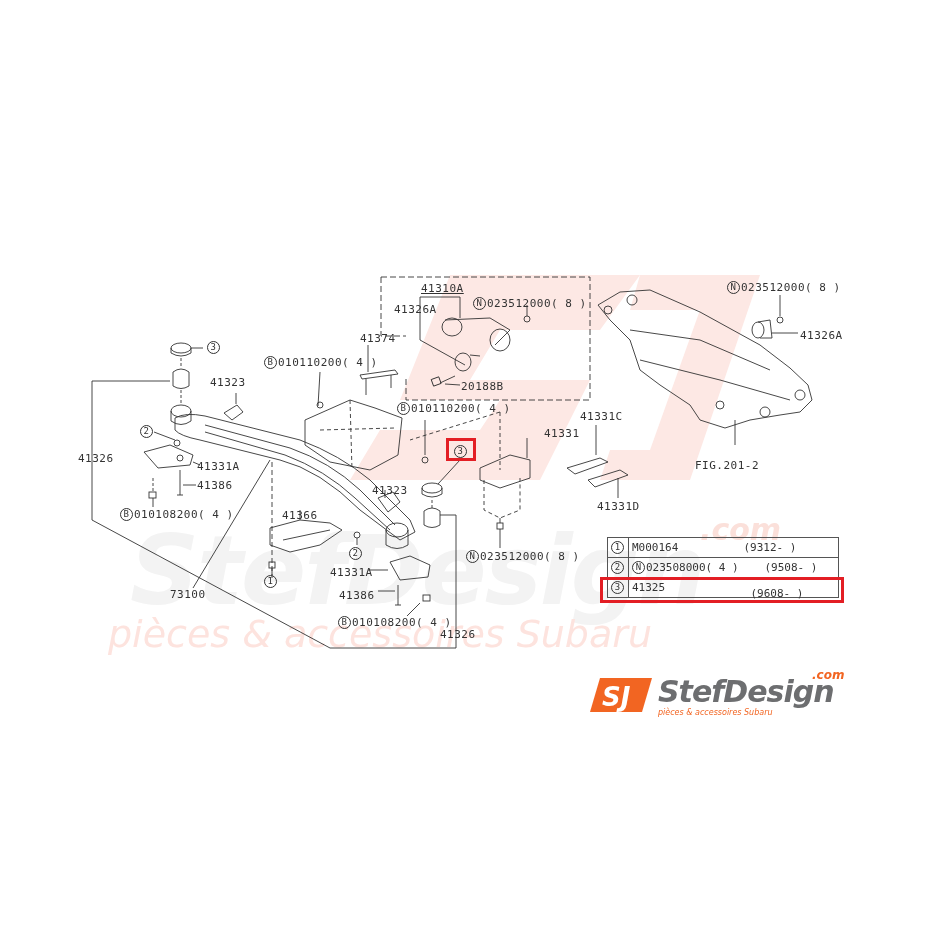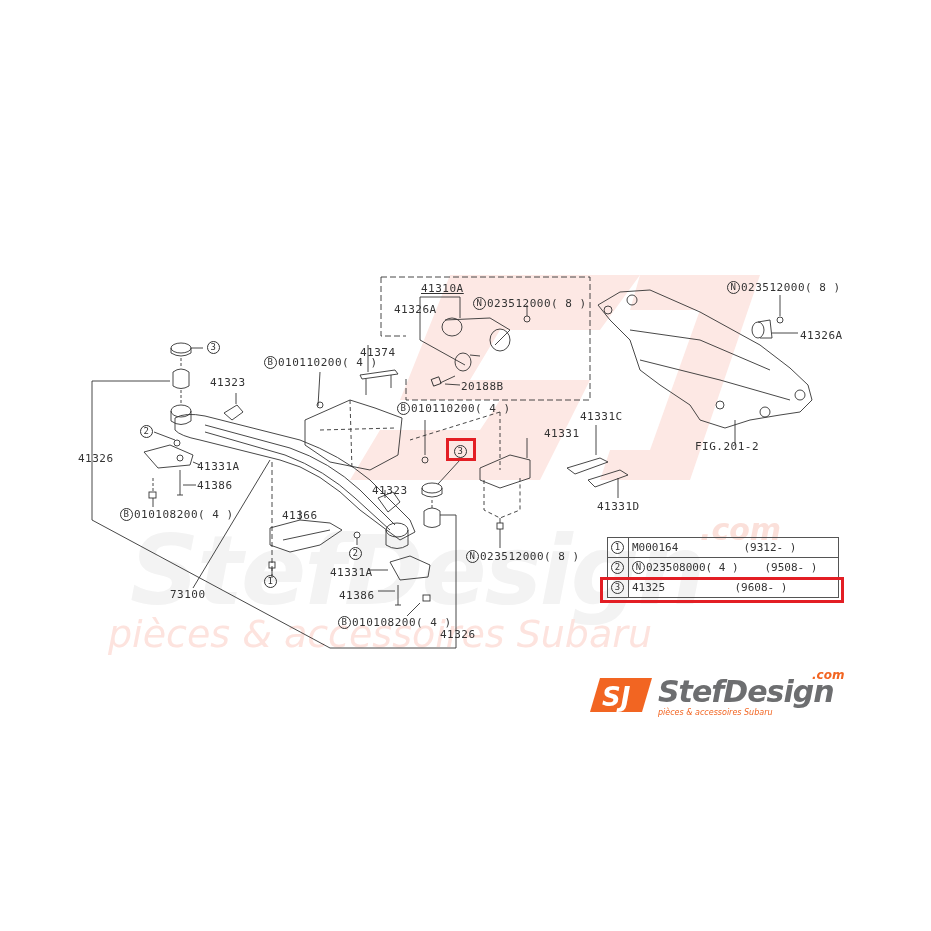--- a/index.html
+++ b/index.html
@@ -150,63 +150,63 @@
     <circle cx="780" cy="320" r="3"></circle>
     <path d="M780,295 L780,316"></path>
     <path d="M772,333 L798,333"></path>
   </g>
 </svg>
 
 <div class="lbl" style="left:421px;top:283px;text-decoration:underline;">41310A</div>
 <div class="lbl" style="left:394px;top:304px;">41326A</div>
 <div class="lbl" style="left:473px;top:297px;"><span class="circ">N</span><span>023512000( 8  )</span></div>
 <div class="lbl" style="left:461px;top:381px;">20188B</div>
-<div class="lbl" style="left:360px;top:347px;text-align:center;">41374</div>
+<div class="lbl" style="left:360px;top:333px;text-align:center;">41374</div>
 <div class="lbl" style="left:264px;top:356px;"><span class="circ">B</span><span>010110200( 4  )</span></div>
 <div class="lbl" style="left:397px;top:402px;"><span class="circ">B</span><span>010110200( 4  )</span></div>
 <div class="lbl" style="left:210px;top:377px;">41323</div>
 <div class="lbl" style="left:78px;top:453px;">41326</div>
 <div class="lbl" style="left:197px;top:461px;">41331A</div>
 <div class="lbl" style="left:197px;top:480px;">41386</div>
 <div class="lbl" style="left:120px;top:508px;"><span class="circ">B</span><span>010108200( 4  )</span></div>
 <div class="lbl" style="left:372px;top:485px;">41323</div>
 <div class="lbl" style="left:516px;top:428px;margin-left:28px;">41331</div>
 <div class="lbl" style="left:580px;top:411px;">41331C</div>
 <div class="lbl" style="left:597px;top:501px;">41331D</div>
 <div class="lbl" style="left:466px;top:550px;"><span class="circ">N</span><span>023512000( 8  )</span></div>
 <div class="lbl" style="left:282px;top:498px;margin-top:12px;">41366</div>
 <div class="lbl" style="left:330px;top:567px;">41331A</div>
 <div class="lbl" style="left:339px;top:590px;">41386</div>
 <div class="lbl" style="left:338px;top:616px;"><span class="circ">B</span><span>010108200( 4  )</span></div>
 <div class="lbl" style="left:440px;top:629px;">41326</div>
 <div class="lbl" style="left:170px;top:589px;">73100</div>
 <div class="lbl" style="left:727px;top:281px;"><span class="circ">N</span><span>023512000( 8  )</span></div>
 <div class="lbl" style="left:800px;top:330px;">41326A</div>
-<div class="lbl" style="left:695px;top:441px;text-align:center;">FIG.201-2</div>
+<div class="lbl" style="left:695px;top:460px;text-align:center;">FIG.201-2</div>
 
 <div class="lbl" style="left:207px;top:341px;"><span class="circ">3</span></div>
 <div class="lbl" style="left:140px;top:425px;"><span class="circ">2</span></div>
 <div class="lbl" style="left:454px;top:445px;"><span class="circ">3</span></div>
 <div class="hl" style="left:446px;top:438px;width:30px;height:23px;"></div>
 <div class="lbl" style="left:349px;top:547px;"><span class="circ">2</span></div>
 <div class="lbl" style="left:264px;top:575px;"><span class="circ">1</span></div>
 
 <table id="parts-table">
   <tbody>
       <tr>
     <td class="n"><span class="circ">1</span></td>
     <td><span>M000164</span><span style="position:absolute;left:136px;">(9312-     )</span></td>
   </tr>
   <tr>
     <td class="n"><span class="circ">2</span></td>
     <td><span class="circ">N</span><span>023508000( 4 )</span><span style="position:absolute;left:157px;">(9508-     )</span></td>
   </tr>
   <tr>
     <td class="n"><span class="circ">3</span></td>
-    <td><span>41325</span><span style="position:absolute;left:127px;">(9608-     )</span></td>
+    <td><span>41325</span><span style="position:absolute;left:143px;margin-top:6px;">(9608-     )</span></td>
   </tr>
 </tbody>
   </table>
 <div class="hl" style="left:600px;top:577px;width:244px;height:26px;"></div>
 
 <div id="logo">
   <svg width="260" height="52">
     <polygon points="10,10 62,10 52,44 0,44" fill="#f26522"></polygon>
     <text x="12" y="38" font-family="DejaVu Sans, sans-serif" font-size="26" font-style="italic" font-weight="bold" fill="#ffffff">SJ</text>
   </svg>

